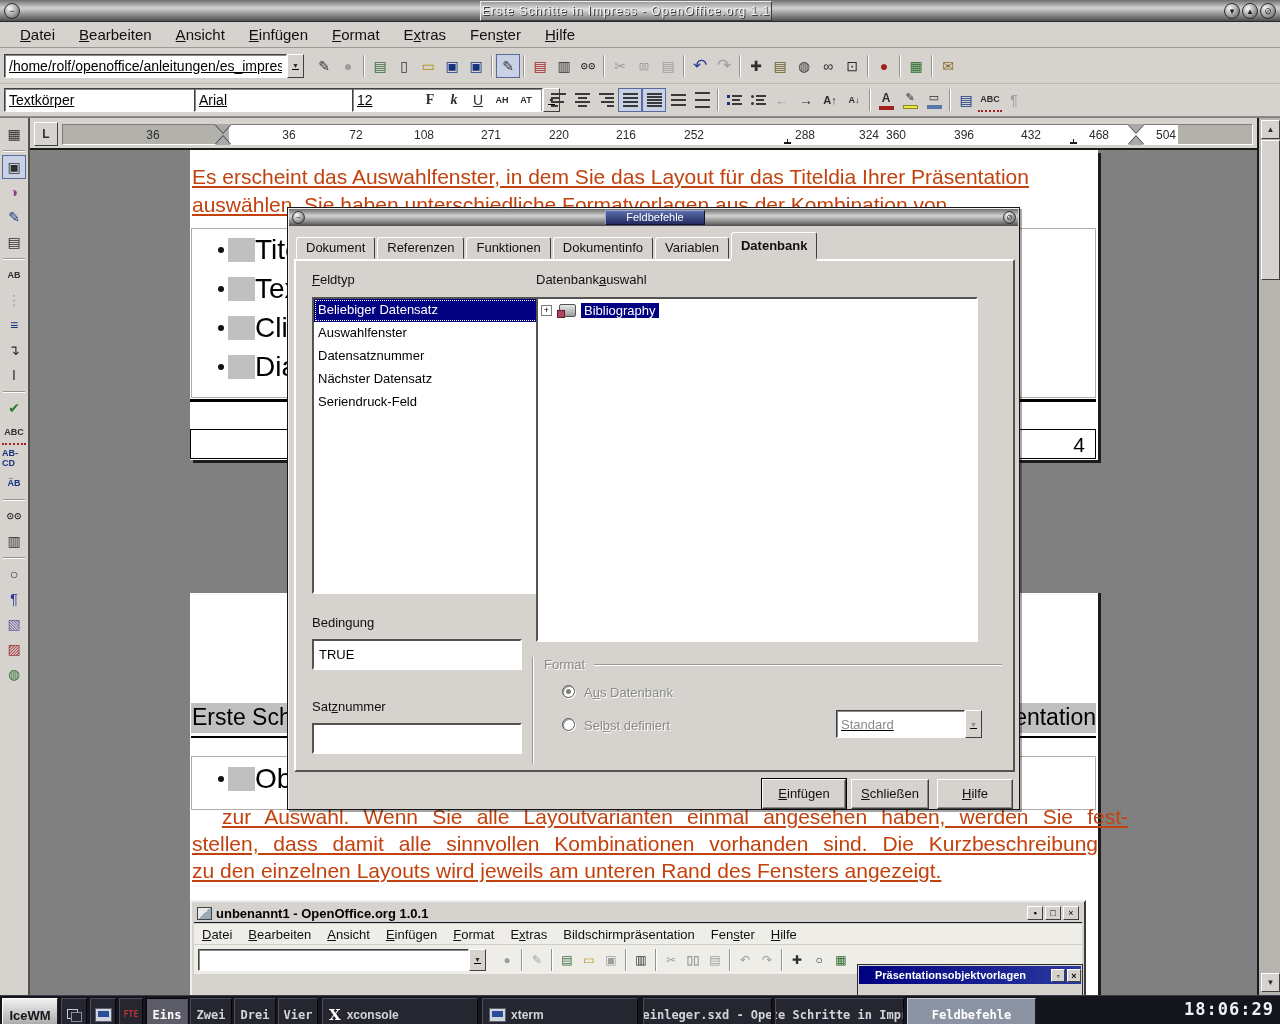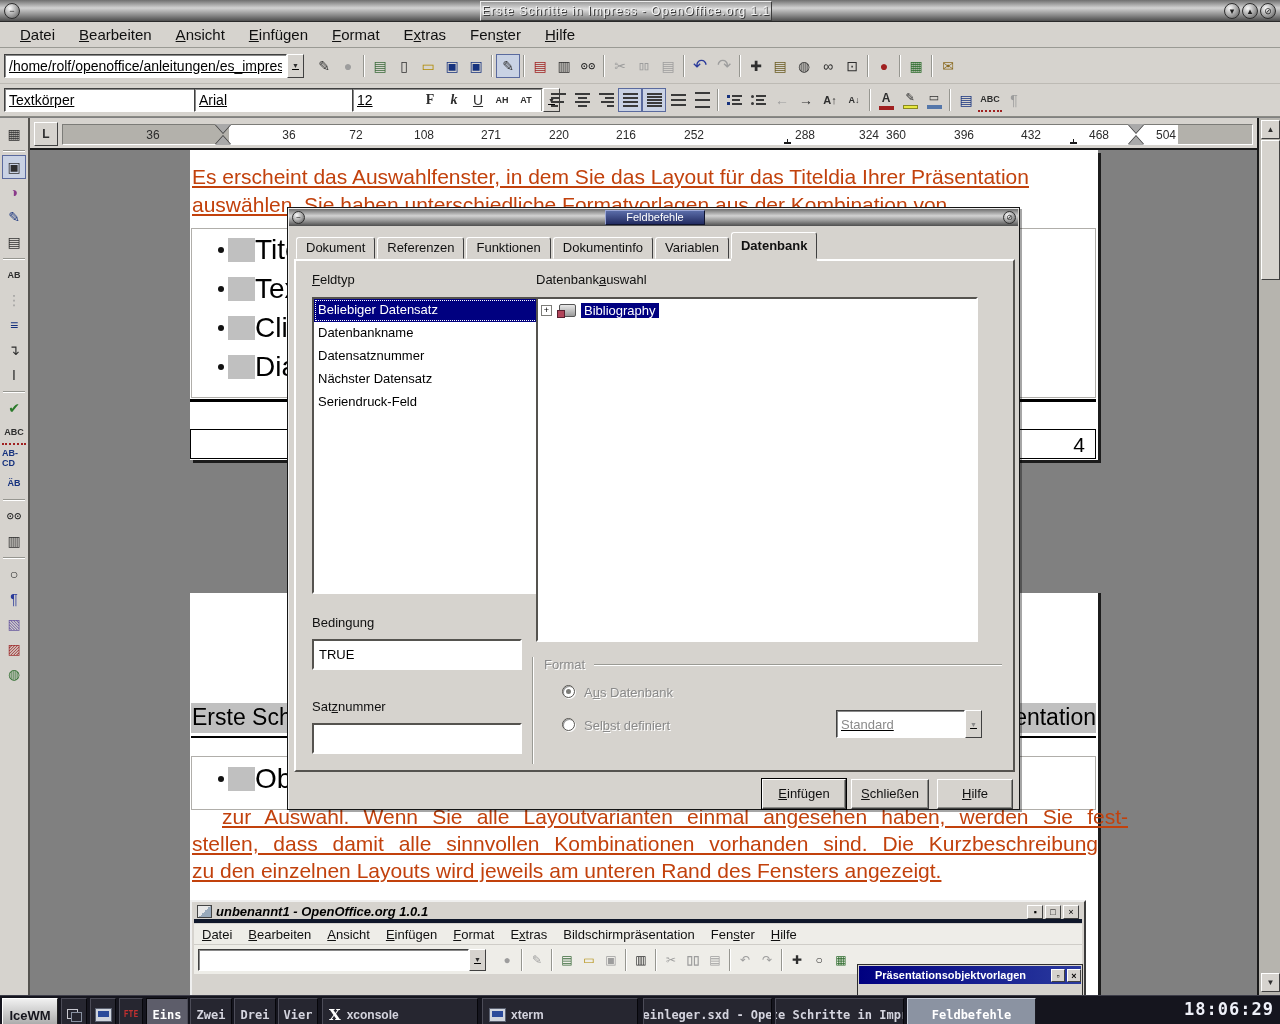--- a/index.html
+++ b/index.html
@@ -121,21 +121,21 @@
   .groupline { position:absolute; height:0; border-top:1px solid #9a9a94; border-bottom:1px solid #ffffff; }
   .vline { position:absolute; width:0; border-left:1px solid #9a9a94; border-right:1px solid #ffffff; }
   .pbtn { position:absolute; height:30px; background:#d6d3ce; border:1px solid; border-color:#ffffff #404040 #404040 #ffffff;
     box-shadow:inset -1px -1px 0 #8a8a86; font-size:13px; color:#101010; text-align:center; line-height:28px; }
   .pbtn.def { outline:1px solid #000; }
 
   
   #embwin { position:absolute; left:190px; top:900px; width:896px; height:98px; background:#d6d3ce;
     border:2px solid; border-color:#efefef #3c3c3c #3c3c3c #efefef; z-index:20; }
   #embtitle { position:absolute; left:2px; top:2px; right:2px; height:19px; background:#d6d3ce;
-    display:flex; align-items:center; padding:0 3px; border-bottom:4px solid #0f172a;font-style:italic; }
+    display:flex; align-items:center; padding:0 3px; border-bottom:1px solid #0f172a; }
   #embtitle .wicon { width:15px; height:13px; background:linear-gradient(135deg,#e8e8e8 50%,#9ab 50%); border:1px solid #444; margin-right:4px; flex:none; }
   #embtitle .wtitle { font-size:13px; font-weight:bold; color:#000; white-space:nowrap; flex:1; }
   .wbtn { width:16px; height:14px; background:#d6d3ce; border:1px solid; border-color:#fff #404040 #404040 #fff;
     font-size:9px; line-height:12px; text-align:center; color:#000; margin-left:2px; flex:none; }
   #embmenu { position:absolute; left:2px; top:22px; right:2px; height:20px; background:#eeede8; display:flex; align-items:center; }
   #embmenu .mitem { font-size:13px; padding:1px 8px; }
   #embtool { position:absolute; left:2px; top:42px; right:2px; height:30px; background:#eeede8; display:flex; align-items:center; padding-left:4px; border-top:1px solid #cfcdc8; }
   #embtool .tbi { width:22px; height:22px; font-size:12px; }
   #panel { position:absolute; left:665px; top:62px; width:226px; height:60px; background:#d6d3ce; border:1px solid #2e2e2e; }
   #paneltitle { position:absolute; left:1px; top:1px; right:1px; height:18px; background:linear-gradient(90deg,#000080,#2a3a9e);
@@ -538,21 +538,21 @@
       <span class="tab">Referenzen</span>
       <span class="tab">Funktionen</span>
       <span class="tab">Dokumentinfo</span>
       <span class="tab">Variablen</span>
       <span class="tab activetab">Datenbank</span>
     </div>
     <div id="dlg-panel">
       <span class="dlabel" style="left:16px;top:11px;"><u>F</u>eldtyp</span>
       <div class="box2" style="left:16px;top:36px;width:236px;height:297px;">
         <div class="litem sel">Beliebiger Datensatz</div>
-        <div class="litem">Datenbankname</div>
+        <div class="litem">Auswahlfenster</div>
         <div class="litem">Datensatznummer</div>
         <div class="litem">Nächster Datensatz</div>
         <div class="litem">Seriendruck-Feld</div>
       </div>
       <span class="dlabel" style="left:240px;top:11px;">Datenbank<u>a</u>uswahl</span>
       <div class="box2" style="left:240px;top:36px;width:442px;height:345px;">
         <div class="treerow">
           <span class="expander">+</span>
           <span class="dbicon"></span>
           <span class="treelabel">Bibliography</span>

